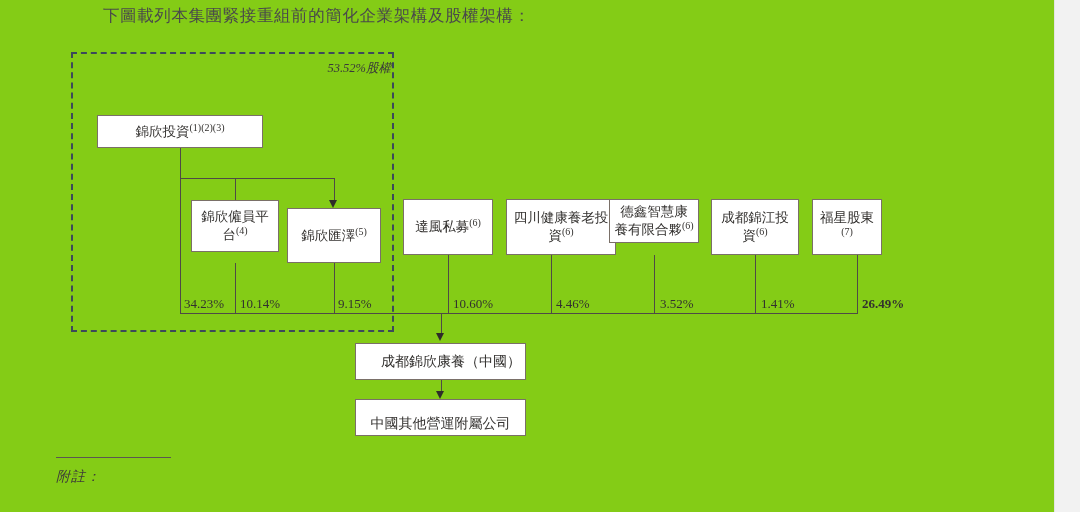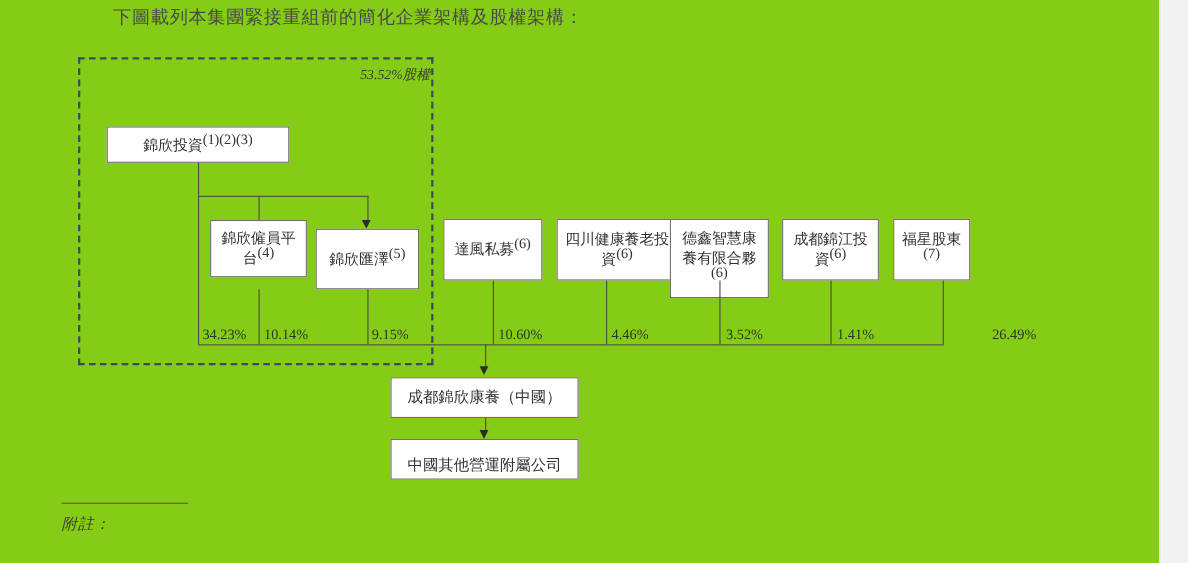--- a/index.html
+++ b/index.html
@@ -78,21 +78,21 @@
     align-items: center;
     justify-content: center;
     text-align: center;
     font-size: 13.5px;
     line-height: 18px;
     color: #33312f;
     padding: 2px 4px;
   }
   .node .lbl { display: block; }
   sup {
-    font-size: 13px;
+    font-size: 10px;
     vertical-align: super;
     line-height: 0;
   }
 
   
   .vline {
     position: absolute;
     width: 0;
     border-left: 1.4px solid #4f4a46;
   }
@@ -187,21 +187,21 @@
   </div>
   <div class="vline" style="left:448px; top:255px; height:58px;"></div>
 
   <div class="node" style="left:506px; top:199px; width:110px; height:56px;">
     <span class="lbl">
       <span>四川健康養老投資</span><sup>(6)</sup>
     </span>
   </div>
   <div class="vline" style="left:551px; top:255px; height:58px;"></div>
 
-  <div class="node" style="left:609px; top:199px; width:90px; height:72px;">
+  <div class="node" style="left:609px; top:199px; width:90px; height:44px;">
     <span class="lbl">
       <span>德鑫智慧康養有限合夥</span><sup>(6)</sup>
     </span>
   </div>
   <div class="vline" style="left:654px; top:255px; height:58px;"></div>
 
   <div class="node" style="left:711px; top:199px; width:88px; height:56px;">
     <span class="lbl">
       <span>成都錦江投資</span><sup>(6)</sup>
     </span>
@@ -215,27 +215,27 @@
   </div>
   <div class="vline" style="left:857px; top:255px; height:58px;"></div>
 
   <div class="pct" style="left:184px; top:296px;">34.23%</div>
   <div class="pct" style="left:240px; top:296px;">10.14%</div>
   <div class="pct" style="left:338px; top:296px;">9.15%</div>
   <div class="pct" style="left:453px; top:296px;">10.60%</div>
   <div class="pct" style="left:556px; top:296px;">4.46%</div>
   <div class="pct" style="left:660px; top:296px;">3.52%</div>
   <div class="pct" style="left:761px; top:296px;">1.41%</div>
-  <div class="pct" style="left:902px; top:296px;">26.49%</div>
+  <div class="pct" style="left:862px; top:296px;font-weight:bold;">26.49%</div>
 
   <div class="hline" style="left:180px; top:313px; width:678px;"></div>
   <div class="vline" style="left:441px; top:313px; height:22px;"></div>
   <div class="arrow-down" style="left:436px; top:333px;"></div>
 
-  <div class="node" style="left:355px; top:343px; width:171px; height:37px; font-size:14px;">
+  <div class="node" style="left:355px; top:343px; width:171px; height:37px; font-size:14px;justify-content:flex-end;">
     <span class="lbl">成都錦欣康養（中國）</span>
   </div>
 
   <div class="vline" style="left:441px; top:380px; height:13px;"></div>
   <div class="arrow-down" style="left:436px; top:391px;"></div>
 
   <div class="node" style="left:355px; top:399px; width:171px; height:37px; font-size:14px;align-items:flex-end;">
     <span class="lbl">中國其他營運附屬公司</span>
   </div>
 

